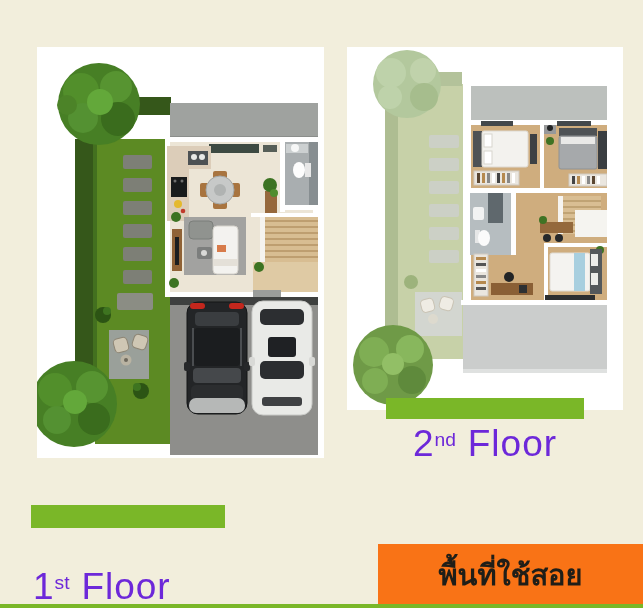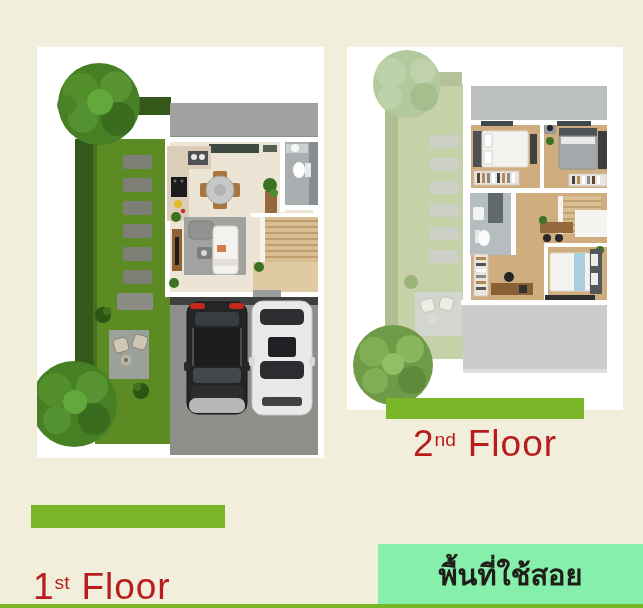--- a/index.html
+++ b/index.html
@@ -6,28 +6,28 @@
   body{width:643px;height:608px;overflow:hidden;background:#f2eedc;
        font-family:"Liberation Sans", sans-serif;}
   .page{position:relative;width:643px;height:608px;background:#f2eedc;}
   .plan-card{position:absolute;background:#ffffff;}
   .card1{left:37px;top:47px;width:287px;height:411px;}
   .card2{left:347px;top:47px;width:276px;height:363px;}
   .plan-card svg{display:block;}
   .underline{position:absolute;background:#7ab728;}
   .bar1{left:31px;top:505px;width:194px;height:23px;}
   .bar2{left:386px;top:398px;width:198px;height:21px;}
-  .floor-label{position:absolute;color:#b91c1c;font-size:37px;letter-spacing:1px;
+  .floor-label{position:absolute;color:#6d28d9;font-size:37px;letter-spacing:1px;
        font-weight:400;line-height:1.1;white-space:nowrap;}
   .label1{left:33px;top:567px;}
   .label2{left:386px;top:424px;width:198px;text-align:center;}
   .floor-label sup{font-size:0.52em;vertical-align:0.5em;letter-spacing:0;}
   .floor-label .word{margin-left:0.32em;}
   .badge{position:absolute;left:378px;top:544px;width:265px;height:61px;
-       background:#86efac;display:flex;align-items:center;justify-content:center;}
+       background:#f97316;display:flex;align-items:center;justify-content:center;}
   .badge span{font-family:"DejaVu Sans", sans-serif;font-weight:700;font-size:29px;
        color:#1f1e18;}
   .bottom-line{position:absolute;left:0;top:604px;width:643px;height:4px;background:#7ab728;}
 </style>
 </head>
 <body>
 
 <div class="page">
 
   <div class="plan-card card1">

